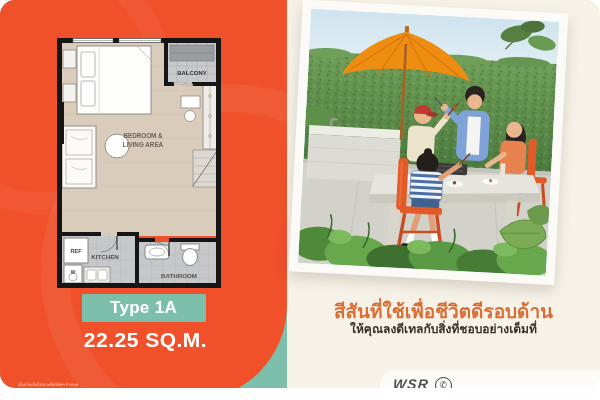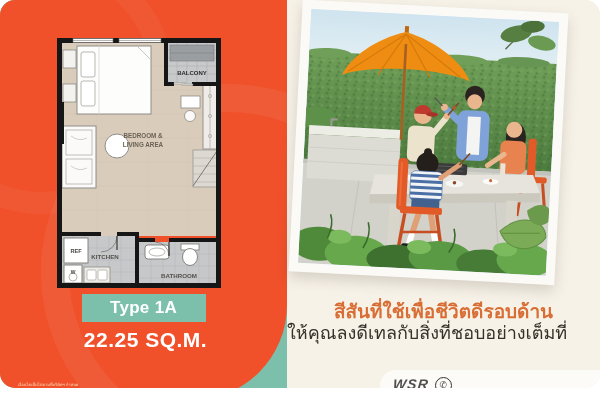--- a/index.html
+++ b/index.html
@@ -24,22 +24,22 @@
   .disclaimer .en{font-size:3.4px;color:rgba(255,219,210,.95);display:block;letter-spacing:.2px;white-space:nowrap;}
 
   
   .right-panel{position:absolute;left:287px;top:0;width:313px;height:400px;background:#F7F2E8;}
   .polaroid{position:absolute;left:10px;top:5px;width:266px;height:272px;background:#FBFAF7;
             padding:9px;box-sizing:border-box;transform:rotate(3deg);transform-origin:40% 40%;
             box-shadow:0 6px 14px rgba(60,50,35,.18);}
   .photo{width:100%;height:100%;overflow:hidden;background:#cfe4ef;}
   .headline{position:absolute;left:0;right:0;top:296px;text-align:center;
             color:#D96E35;font-size:19px;font-weight:bold;}
-  .subline{position:absolute;left:0;right:0;color:#34302A;
-           font-size:18px;font-weight:normal;line-height:1.3;}
+  .subline{position:absolute;left:0;right:0;text-align:center;color:#34302A;
+           font-size:12px;font-weight:bold;line-height:1.3;}
   .subline.l1{top:322px;}
   .subline.l2{top:341px;}
   .contact-bar{position:absolute;right:0;bottom:0;width:220px;height:30px;background:#FCFBF8;
                border-radius:16px 0 0 0;display:flex;align-items:center;gap:6px;padding-left:13px;box-sizing:border-box;}
   .wsr-logo{font-style:italic;font-weight:bold;font-size:14px;color:#4F4F4F;letter-spacing:1px;
             border-bottom:1.5px solid #6a6a6a;line-height:1.05;padding-bottom:1px;transform:skewX(-6deg);}
   .phone-ic{width:15px;height:15px;border:1.6px solid #333;border-radius:50%;display:flex;
             align-items:center;justify-content:center;font-size:9px;color:#333;flex:0 0 auto;}
   .phones{font-size:13px;font-weight:bold;color:#2E2E2E;letter-spacing:.2px;}
 

